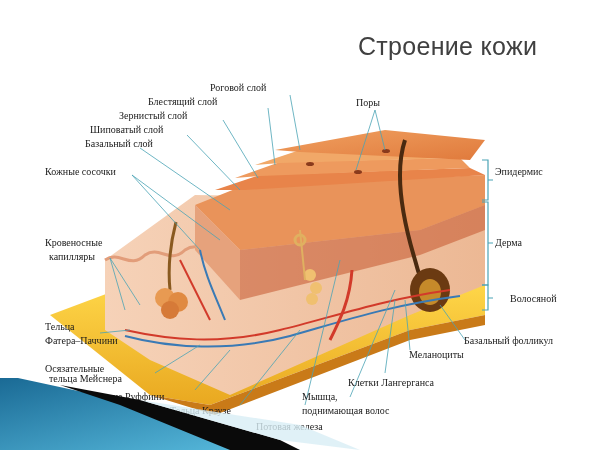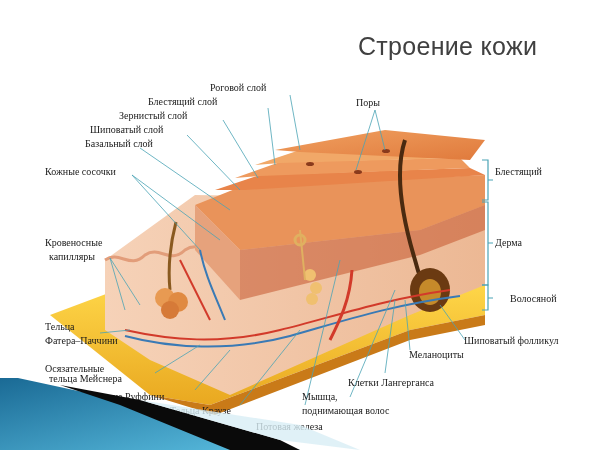--- a/index.html
+++ b/index.html
@@ -150,23 +150,23 @@
 
 <div class="lbl" style="left:93px;top:390px;">Тельца Руффини</div>
 <div class="lbl" style="left:170px;top:404px;">Тельца Краузе</div>
 <div class="lbl" style="left:256px;top:420px;">Потовая железа</div>
 
 <div class="lbl" style="left:302px;top:390px;">Мышца,</div>
 <div class="lbl" style="left:302px;top:404px;">поднимающая волос</div>
 
 <div class="lbl" style="left:348px;top:376px;">Клетки Лангерганса</div>
 <div class="lbl" style="left:389px;top:348px;margin-left:20px;">Меланоциты</div>
-<div class="lbl" style="left:464px;top:334px;">Шиповатый фолликул</div>
+<div class="lbl" style="left:464px;top:334px;">Базальный фолликул</div>
 
-<div class="lbl" style="left:495px;top:165px;">Блестящий</div>
+<div class="lbl" style="left:495px;top:165px;">Эпидермис</div>
 <div class="lbl" style="left:495px;top:236px;">Дерма</div>
 <div class="lbl" style="left:510px;top:292px;">Волосяной</div>
 
 <svg class="decor" width="600" height="450" viewBox="0 0 600 450" style="position:absolute;left:0;top:0;pointer-events:none;">
   <polygon points="0,378 18,378 120,400 300,450 0,450" fill="url(#blueg2)"></polygon>
   <defs>
     <linearGradient id="blueg2" x1="0" y1="0" x2="1" y2="1">
       <stop offset="0" stop-color="#1a6a95"></stop>
         <stop offset="1" stop-color="#5cc0e2"></stop>
     </linearGradient>

